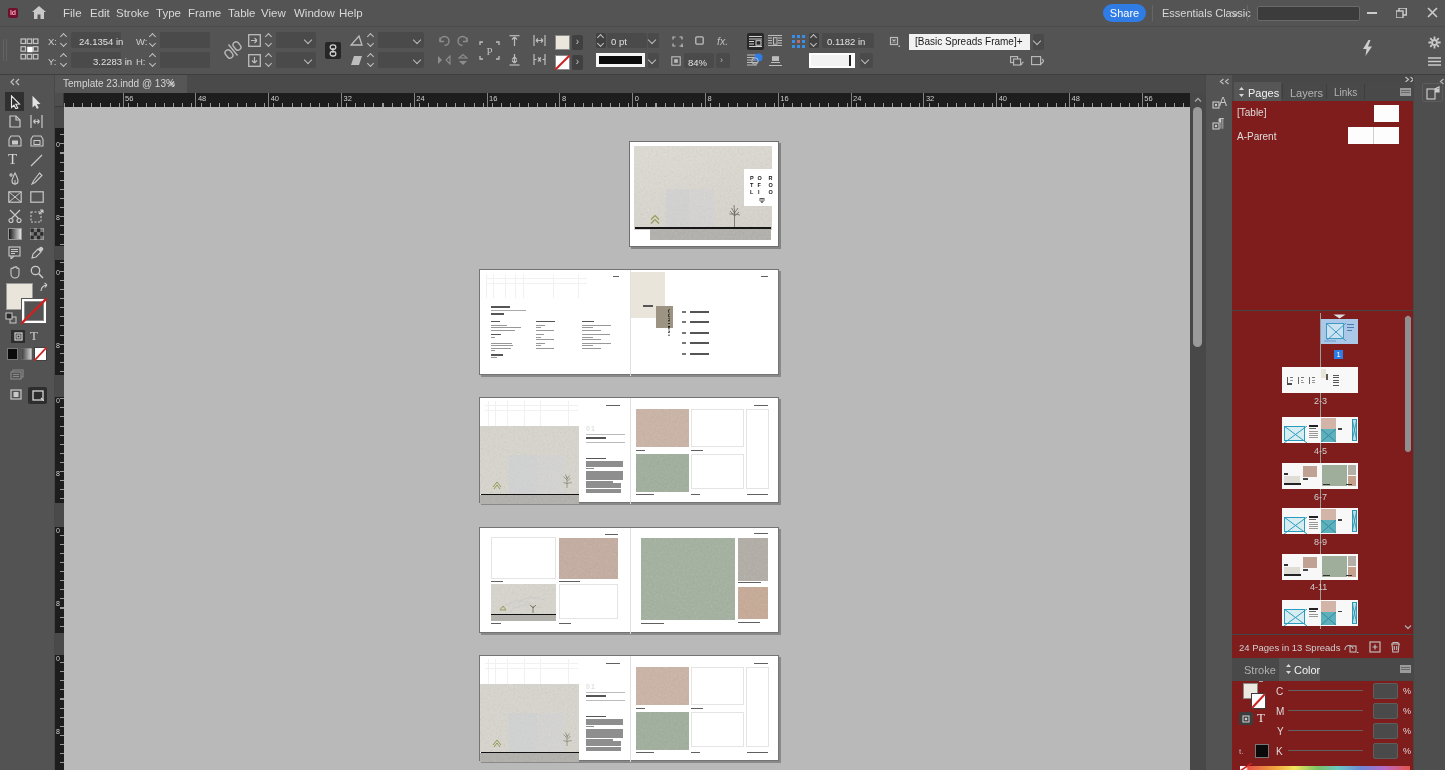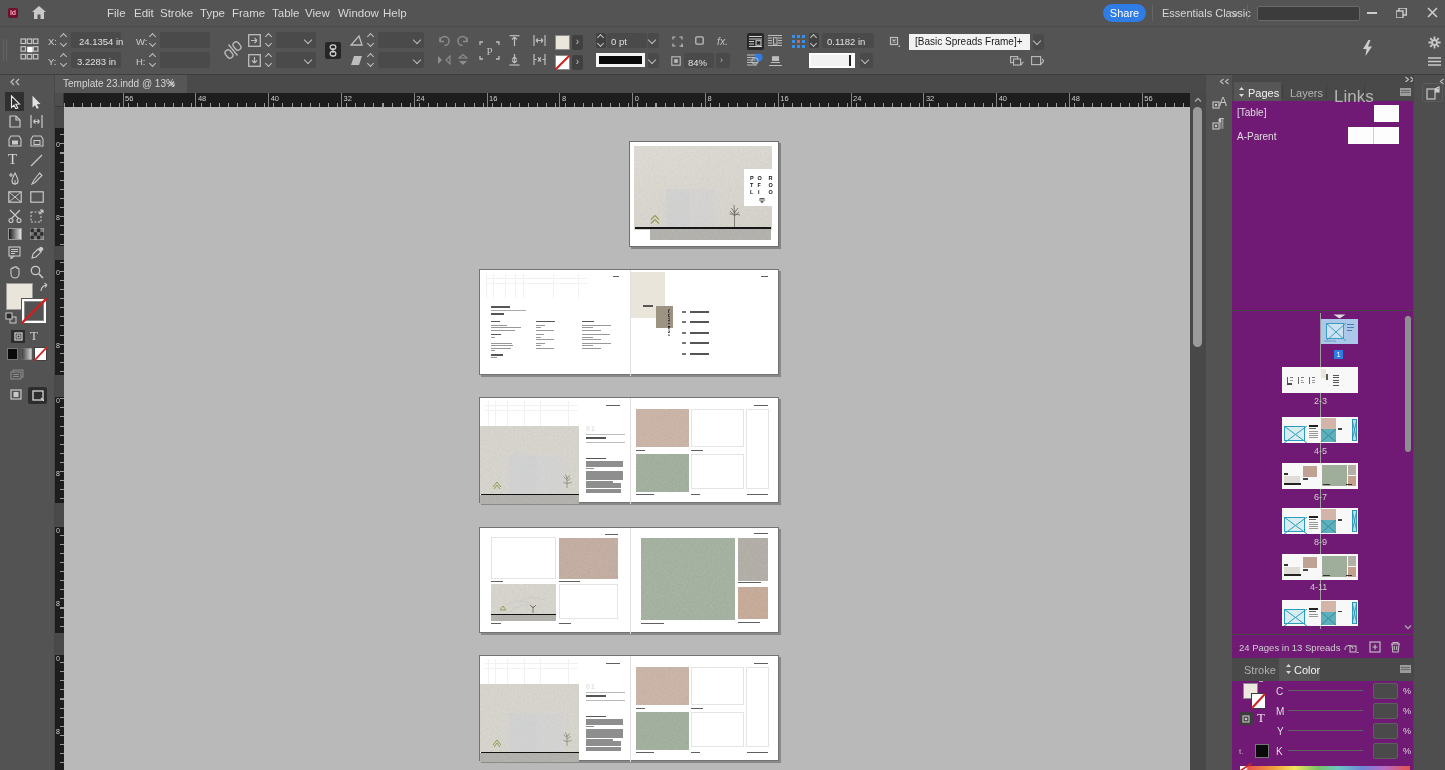--- a/index.html
+++ b/index.html
@@ -1,21 +1,21 @@
 <!DOCTYPE html>
 <html><head>
 <meta charset="utf-8">
 <style>
 * { margin:0; padding:0; box-sizing:border-box; }
 html,body { width:1445px; height:770px; overflow:hidden; background:#535353; font-family:"Liberation Sans", sans-serif; }
 #root { position:absolute; top:0; left:0; width:1445px; height:770px; }
 .abs { position:absolute; }
 
 #menubar { position:absolute; top:0; left:0; width:1445px; height:26px; background:#545454; }
-.menuitem { position:absolute; top:7px; font-size:11.5px; color:#d8d8d8;margin-left:44px; }
+.menuitem { position:absolute; top:7px; font-size:11.5px; color:#d8d8d8; }
 
 #ctrlbar { position:absolute; top:26px; left:0; width:1445px; height:49px; background:#545454; border-top:1px solid #4b4b4b; border-bottom:1px solid #3e3e3e; }
 .cfield { position:absolute; background:#4a4a4a; border-radius:2px; }
 .clabel { position:absolute; font-size:9.5px; color:#cfcfcf; }
 .cval { position:absolute; font-size:9.5px; color:#e0e0e0; }
 .spin { position:absolute; width:9px; height:16px; }
 .spin:before { content:""; position:absolute; left:2px; top:2px; width:4px; height:4px; border-left:1.5px solid #c2c2c2; border-top:1.5px solid #c2c2c2; transform:rotate(45deg); }
 .spin:after { content:""; position:absolute; left:2px; bottom:2px; width:4px; height:4px; border-right:1.5px solid #c2c2c2; border-bottom:1.5px solid #c2c2c2; transform:rotate(45deg); }
 .chev { position:absolute; width:8px; height:8px; }
 .chev:before { content:""; position:absolute; left:0; top:1px; width:5px; height:5px; border-right:1.5px solid #bdbdbd; border-bottom:1.5px solid #bdbdbd; transform:rotate(45deg); }
@@ -30,21 +30,21 @@
 #hruler { position:absolute; top:93px; left:64px; width:1126px; height:14px; background:#1d1d1d; }
 #vruler { position:absolute; top:107px; left:55px; width:9px; height:663px; background:#1d1d1d; }
 #rcorner { position:absolute; top:93px; left:55px; width:9px; height:14px; background:#4e4e4e; border-right:1px solid #3a3a3a; border-bottom:1px solid #3a3a3a; }
 #canvas { position:absolute; top:107px; left:64px; width:1126px; height:663px; background:#b9b9b9; }
 #vscroll { position:absolute; top:93px; left:1190px; width:15px; height:677px; background:#484848; }
 #vthumb { position:absolute; top:14px; left:3px; width:9px; height:240px; background:#9a9a9a; border-radius:5px; }
 
 .page { position:absolute; background:#fff; border:1px solid #6f6f6f; box-shadow:2px 2px 0 rgba(90,90,90,0.55); }
 
 #iconstrip { position:absolute; top:75px; left:1205px; width:27px; height:695px; background:#535353; border-left:1px solid #474747; }
-#pagespanel { position:absolute; top:75px; left:1232px; width:181px; height:695px; background:#701a75; }
+#pagespanel { position:absolute; top:75px; left:1232px; width:181px; height:695px; background:#7f1d1d; }
 #rightstrip { position:absolute; top:75px; left:1413px; width:32px; height:695px; background:#4e4e4e; border-left:1px solid #474747; }
 .grain { position:absolute; left:0; top:0; width:100%; height:100%; opacity:.4; }
 .tex { position:absolute; overflow:hidden; }
 .spread { position:absolute; width:300px; height:106px; background:#fff; border:1px solid #747474; box-shadow:2px 2px 0 rgba(98,98,98,.55); }
 .ln { position:absolute; background:#989898; height:1px; }
 .lnd { position:absolute; background:#555555; height:1.5px; }
 .cap { position:absolute; background:#606060; height:1px; }
 .wbox { position:absolute; border:1px solid #e4e4e4; background:#fff; }
 .gblk { position:absolute; background:#8e8e8e; }
 .fgrid { position:absolute; background:#f1f1f1; }
@@ -98,21 +98,21 @@
       </g>
       <rect x="7.2" y="8.7" width="5.5" height="5.5" fill="#ffffff"></rect>
     </svg>
     <div class="clabel" style="left:48px;top:9px;">X:</div>
     <div class="spin" style="left:59px;top:5px;"></div>
     <div class="cfield" style="left:71px;top:5px;width:50px;height:16px;"></div>
     <div class="cval" style="left:79px;top:9px;">24.1354 in</div>
     <div class="clabel" style="left:48px;top:29px;">Y:</div>
     <div class="spin" style="left:59px;top:25px;"></div>
     <div class="cfield" style="left:71px;top:25px;width:50px;height:16px;"></div>
-    <div class="cval" style="left:77px;top:29px;">3.2283 in</div>
+    <div class="cval" style="left:93px;top:29px;">3.2283 in</div>
     <div class="clabel" style="left:136px;top:9px;">W:</div>
     <div class="spin" style="left:148px;top:5px;"></div>
     <div class="cfield" style="left:160px;top:5px;width:50px;height:16px;"></div>
     <div class="clabel" style="left:136px;top:29px;">H:</div>
     <div class="spin" style="left:148px;top:25px;"></div>
     <div class="cfield" style="left:160px;top:25px;width:50px;height:16px;"></div>
 
     <svg class="abs" style="left:224px;top:13px;" width="18" height="20" viewBox="0 0 18 20">
         <g stroke="#b9b9b9" stroke-width="1.4" fill="none">
           <rect x="2" y="9.5" width="6" height="9" rx="3" transform="rotate(-38 5 14)"></rect>
@@ -901,21 +901,21 @@
     <svg class="abs" style="left:172px;top:1px;" width="11" height="7" viewBox="0 0 11 7">
         <path d="M1.5 1 L4.5 3.5 L1.5 6 M6.5 1 L9.5 3.5 L6.5 6" fill="none" stroke="#bdbdbd" stroke-width="1.2"></path>
       </svg>
     <div class="abs" style="left:0;top:7px;width:181px;height:19px;background:#494949;"></div>
     <div class="abs" style="left:2px;top:7px;width:47px;height:19px;background:#565656;"></div>
     <svg class="abs" style="left:6px;top:12px;" width="7" height="10" viewBox="0 0 7 10">
         <path d="M3.5 0 L6 3 H1 Z M3.5 10 L1 7 H6 Z" fill="#d8d8d8"></path>
       </svg>
     <div class="abs" style="left:16px;top:11.5px;font-size:11px;color:#f2f2f2;">Pages</div>
     <div class="abs" style="left:58px;top:12px;font-size:11px;color:#b3b3b3;">Layers</div>
-    <div class="abs" style="left:102px;top:12px;font-size:17px;color:#b3b3b3;">Links</div>
+    <div class="abs" style="left:102px;top:12px;font-size:10px;color:#b3b3b3;">Links</div>
     <div class="abs" style="left:49.5px;top:9px;width:1px;height:15px;background:#3e3e3e;"></div>
     <div class="abs" style="left:93.5px;top:9px;width:1px;height:15px;background:#3e3e3e;"></div>
     <div class="abs" style="left:131.5px;top:9px;width:1px;height:15px;background:#3e3e3e;"></div>
     <div class="abs" style="left:168px;top:13px;width:11px;height:8px;background:#9b9b9b;"></div>
     <div class="abs" style="left:169px;top:15px;width:9px;height:1px;background:#6b6b6b;"></div>
     <div class="abs" style="left:169px;top:17px;width:9px;height:1px;background:#6b6b6b;"></div>
 
     <div class="abs" style="left:5px;top:32px;font-size:10px;color:#dedede;">[Table]</div>
     <div class="abs" style="left:142px;top:30px;width:25px;height:17px;background:#fdfdfd;"></div>
     <div class="abs" style="left:5px;top:56px;font-size:10px;color:#dedede;">A-Parent</div>

